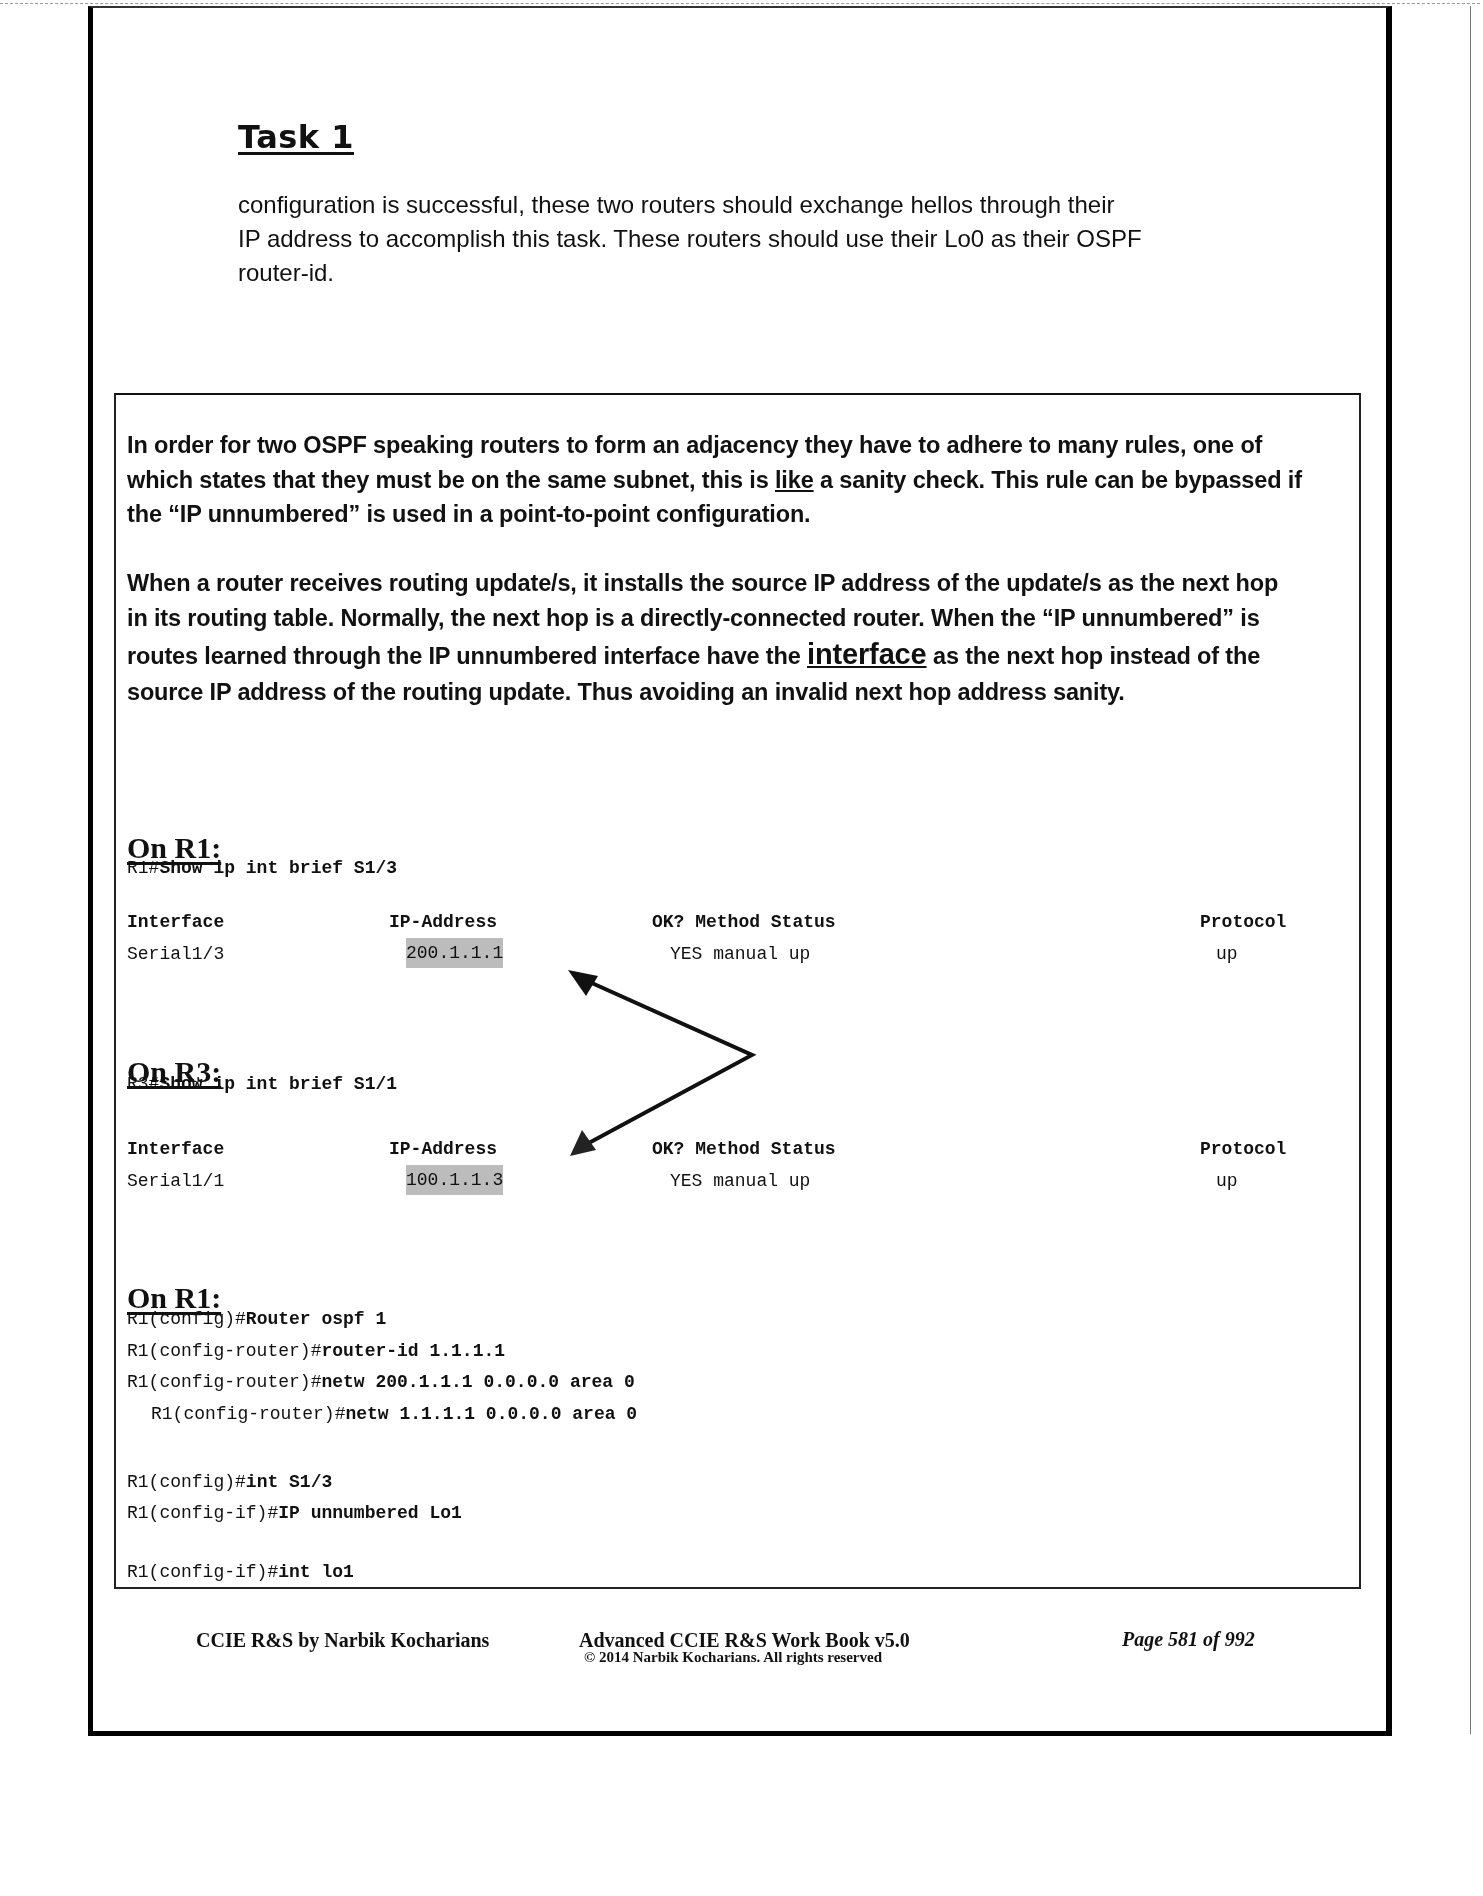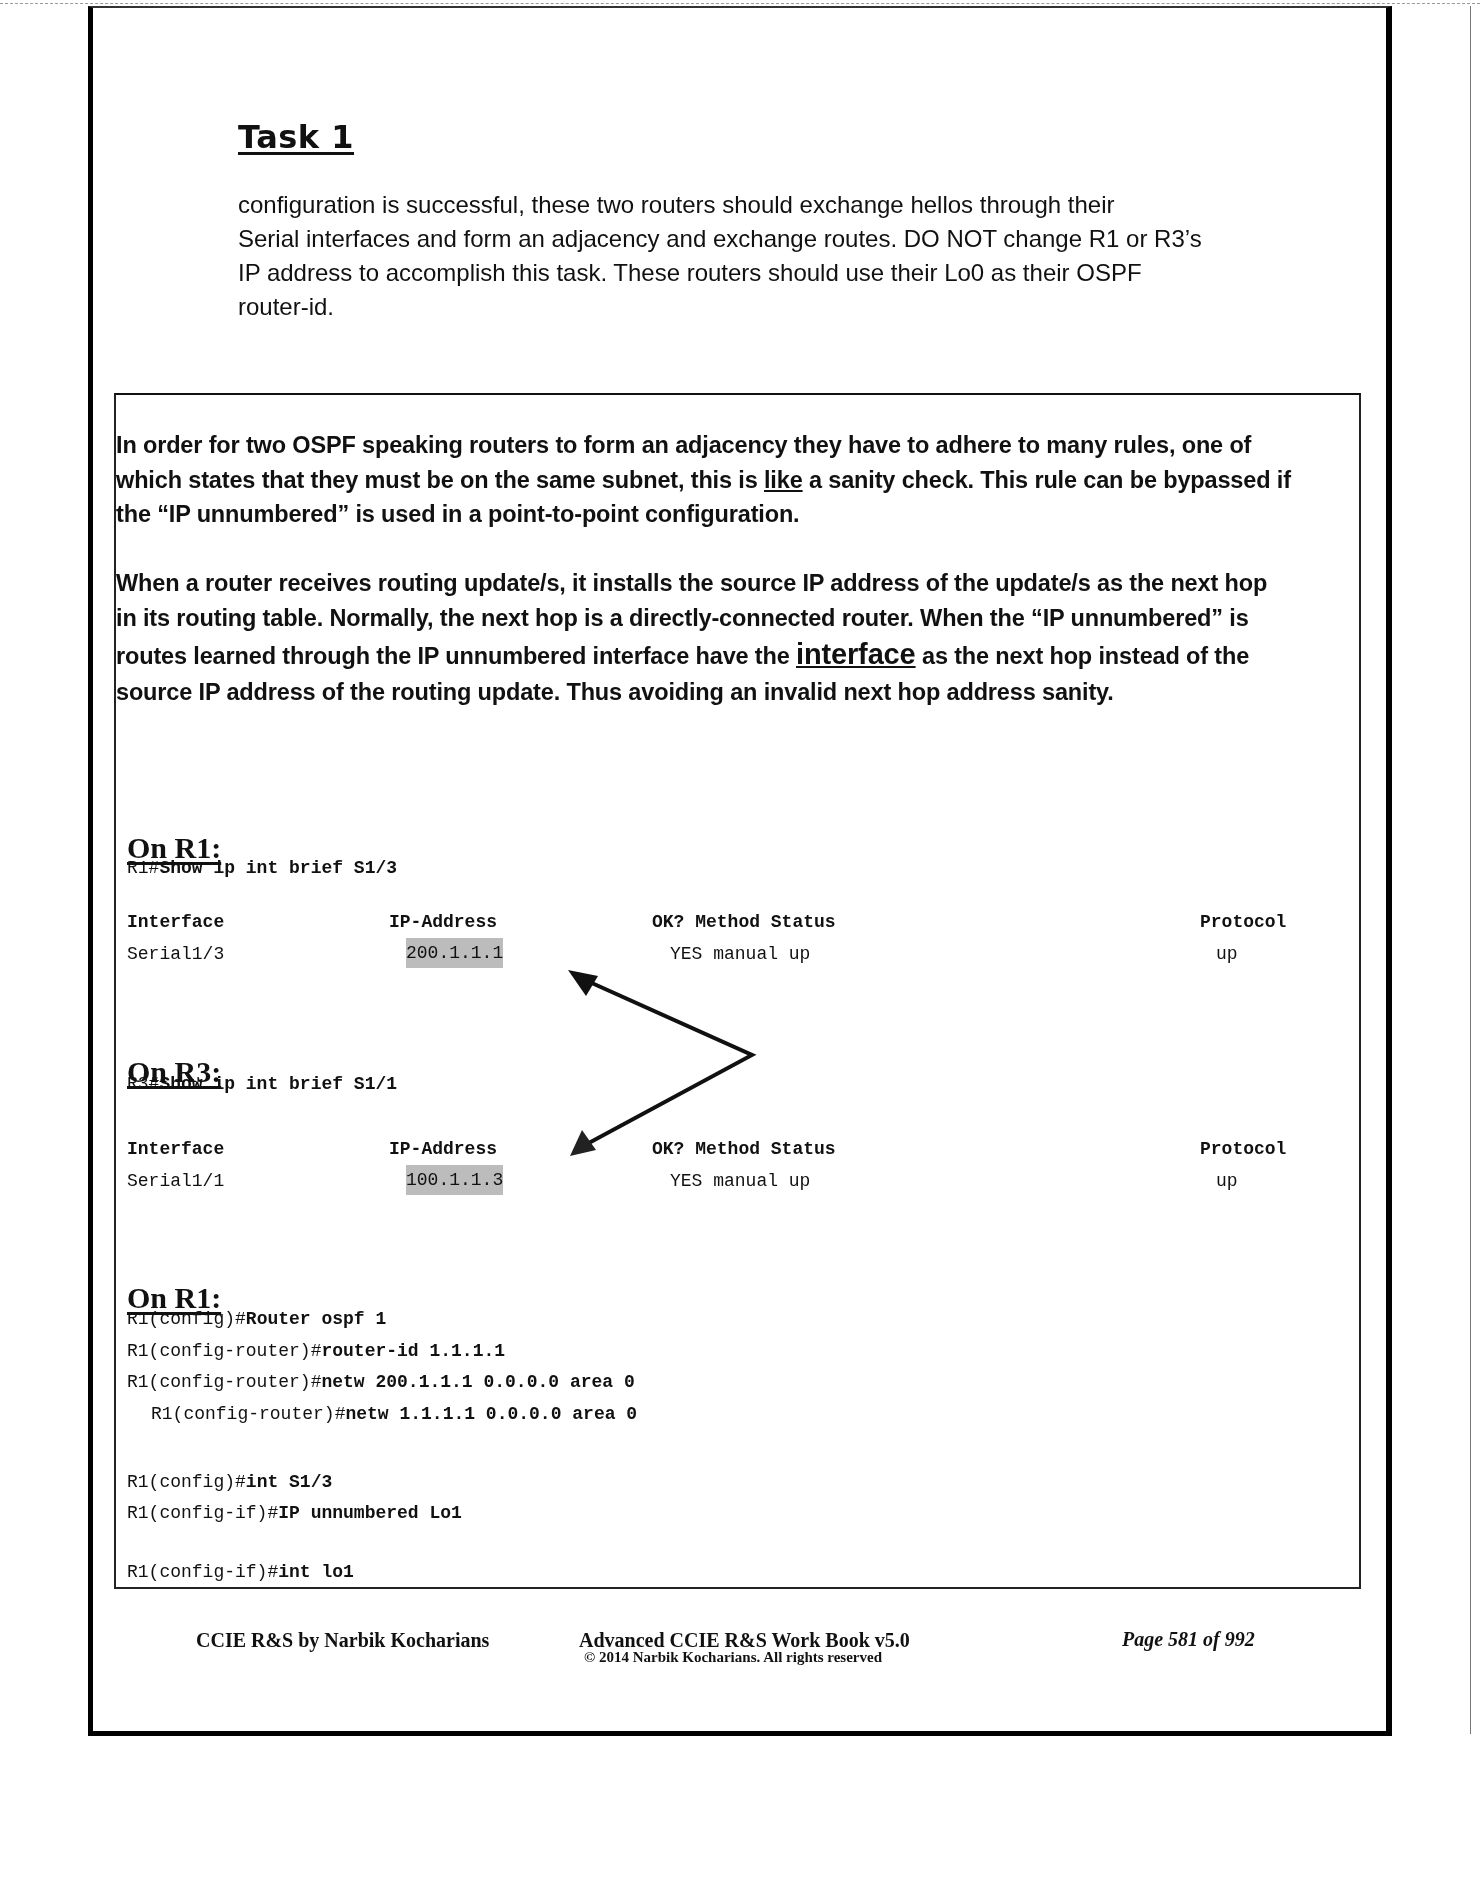--- a/index.html
+++ b/index.html
@@ -5,21 +5,21 @@
   html, body { margin:0; padding:0; background:#ffffff; }
   body { width:1483px; height:1896px; position:relative; overflow:hidden; color:#111; }
   .abs { position:absolute; }
   .top-rule { left:0; top:3px; width:1480px; height:0; border-top:1px dashed #9a9a9a; }
   .outer-box { left:88px; top:6px; width:1293px; height:1723px; border-left:5px solid #000; border-right:6px solid #000; border-bottom:5px solid #000; border-top:2px solid #333; }
   .right-faint { left:1470px; top:6px; width:0; height:1728px; border-left:1px solid #777; }
   .task-title { left:238px; top:118px; font-family:"DejaVu Sans", sans-serif; font-weight:bold; font-size:32px; text-decoration:underline; text-underline-offset:4px; letter-spacing:0.5px; }
   .task-para { left:238px; top:188px; width:1010px; font-family:"Liberation Sans", sans-serif; font-size:24px; line-height:34px; }
   .task-para div { white-space:nowrap; }
   .inner-box { left:114px; top:393px; width:1243px; height:1192px; border:2px solid #222; border-top:2.5px solid #111; }
-  .inner-para { left:116px; width:1220px; font-family:"Liberation Sans", sans-serif; font-weight:bold; font-size:23.5px; line-height:34.5px; letter-spacing:-0.15px; }
+  .inner-para { left:127px; width:1220px; font-family:"Liberation Sans", sans-serif; font-weight:bold; font-size:23.5px; line-height:34.5px; letter-spacing:-0.15px; }
   .inner-para div { white-space:nowrap; }
   .u { text-decoration:underline; }
   .big { font-size:29px; }
   .sec-head { left:127px; font-family:"Liberation Serif", serif; font-weight:bold; font-size:30px; text-decoration:underline; text-underline-offset:4px;margin-top:48px; }
   .mono { font-family:"Liberation Mono", monospace; font-size:18px; white-space:pre; line-height:32px;text-align:center; }
   .mono b { font-weight:bold; }
   .hl { background:#bcbcbc; }
   .footer { font-family:"Liberation Serif", serif; font-weight:bold; font-size:20px; white-space:nowrap; }
   .footer-small { font-family:"Liberation Serif", serif; font-weight:bold; font-size:15px; white-space:nowrap; }
   .footer-italic { font-style:italic; }
@@ -29,21 +29,20 @@
 <body>
 
 <div class="abs top-rule"></div>
 <div class="abs outer-box"></div>
 <div class="abs right-faint"></div>
 
 <div class="abs task-title">Task 1</div>
 
 <div class="abs task-para">
   <div>configuration is successful, these two routers should exchange hellos through their</div>
-  <div>Serial interfaces and form an adjacency and exchange routes. DO NOT change R1 or R3’s</div>
   <div>IP address to accomplish this task. These routers should use their Lo0 as their OSPF</div>
   <div>router-id.</div>
 </div>
 
 <div class="abs inner-box"></div>
 
 <div class="abs inner-para" style="top:428px;">
   <div>In order for two OSPF speaking routers to form an adjacency they have to adhere to many rules, one of</div>
   <div><span>which states that they must be on the same subnet, this is </span><span class="u">like</span><span> a sanity check. This rule can be bypassed if</span></div>
   <div>the “IP unnumbered” is used in a point-to-point configuration.</div>

